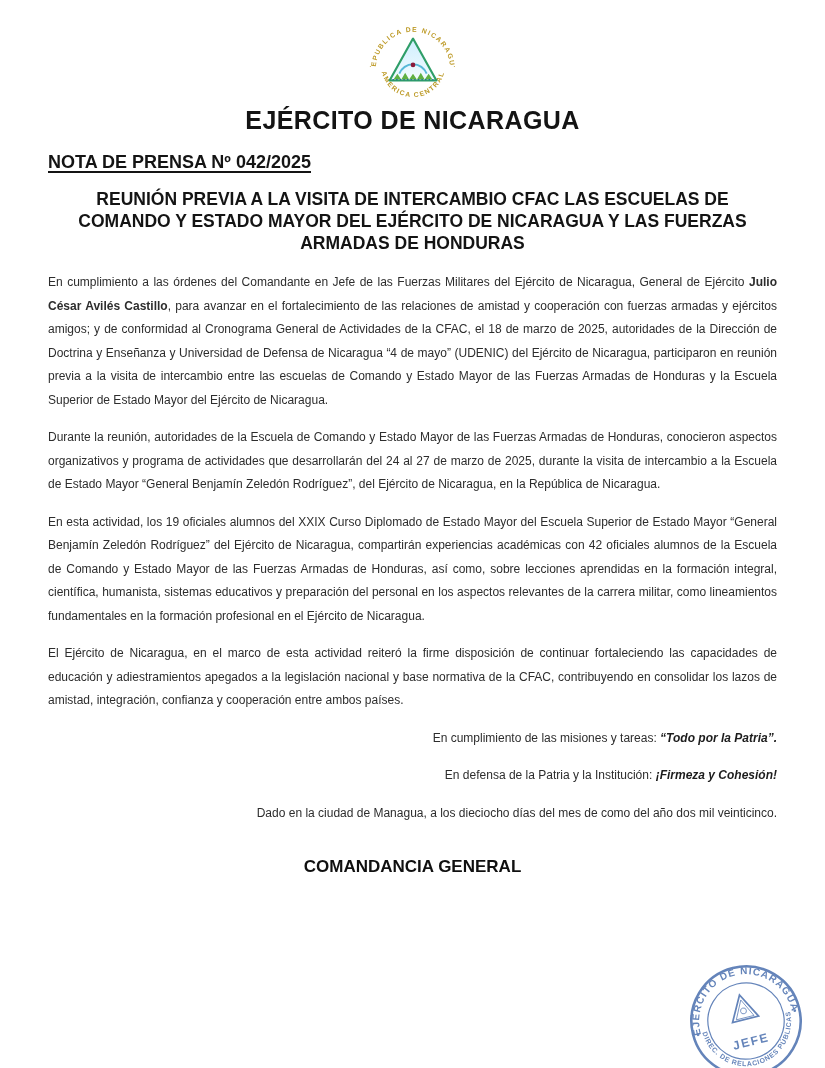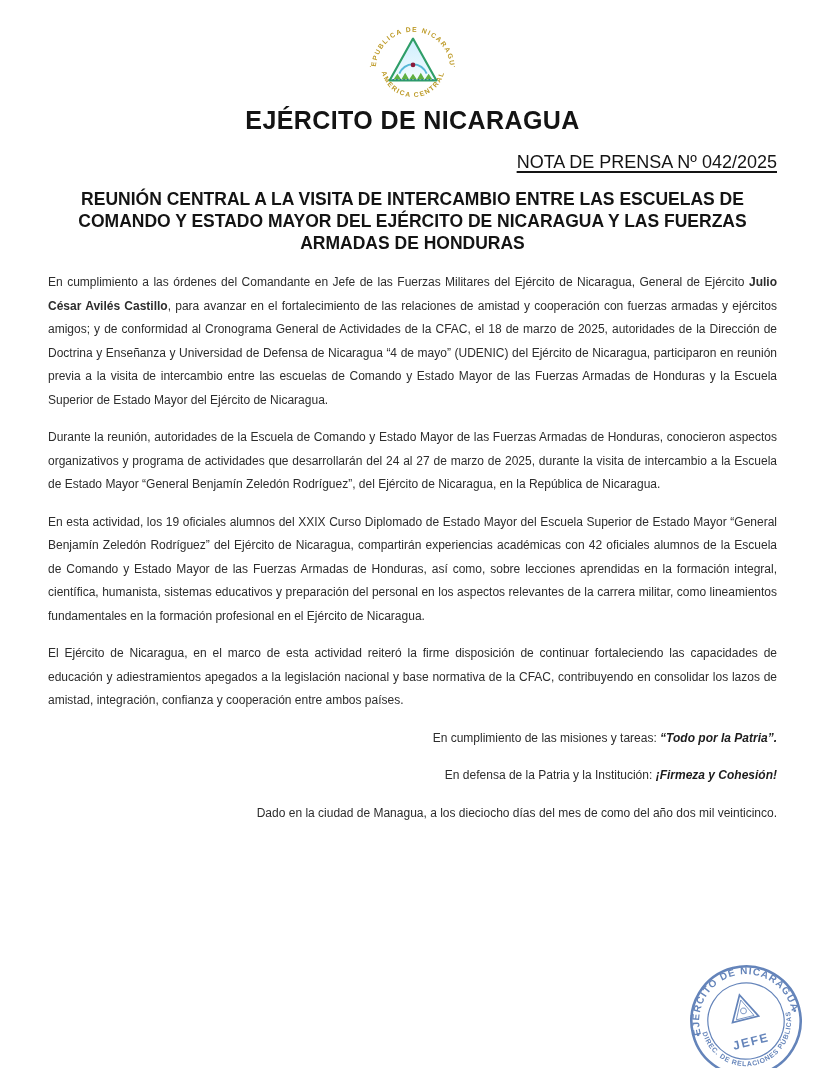--- a/index.html
+++ b/index.html
@@ -5,21 +5,21 @@
   html,body{margin:0;padding:0;}
   body{
     width:825px;height:1068px;background:#ffffff;overflow:hidden;position:relative;
     font-family:"Liberation Sans", sans-serif;color:#2d2d2d;
   }
   .page{position:absolute;inset:0;padding:22px 48px 0;box-sizing:border-box;}
   .emblem{display:block;margin:0 auto;width:128px;height:80px;}
   .emb-arc{font-size:7px;font-weight:700;fill:#bd9a27;letter-spacing:1.4px;font-family:"Liberation Sans",sans-serif;}
   .emb-dot{font-size:8px;fill:#bd9a27;}
   .org-title{margin:4px 0 0;text-align:center;font-size:25px;font-weight:700;color:#141414;letter-spacing:.4px;}
-  .press-note{margin:17px auto 0;text-align:right;font-size:18px;font-weight:400;color:#141414;
+  .press-note{margin:17px auto 0;text-align:left;font-size:18px;font-weight:700;color:#141414;
     text-decoration:underline;text-decoration-thickness:2px;text-underline-offset:3px;}
   .headline{margin:15px 30px 0;text-align:center;font-size:17.5px;line-height:22px;font-weight:700;color:#141414;}
   .body-text{margin-top:17px;}
   .body-text p{margin:0 0 14px;font-size:12px;line-height:23.5px;text-align:justify;}
   .body-text p.single{text-align:right;}
   .motto{font-weight:700;font-style:italic;color:#1c1c1c;}
   .footer{margin-top:31px;text-align:center;font-weight:700;color:#101010;font-size:17px;line-height:22px;}
   .seal{position:absolute;right:14px;top:956px;width:130px;height:130px;transform:rotate(-14deg);opacity:.85;}
   .seal-ring{stroke:#4a6fae;fill:none;}
   .seal-arc-big{font-size:11.5px;font-weight:700;fill:#4a6fae;letter-spacing:1.2px;font-family:"Liberation Sans",sans-serif;}
@@ -54,39 +54,40 @@
       <path d="M 45,59 L 49,53 53,59 57,52 61,59 65,53 69,59 73,52 77,59 81,53 85,59 Z" fill="#5fb043"></path>
       <circle cx="65" cy="44" r="2.4" fill="#8b1a3a"></circle>
       <line x1="44" y1="59" x2="86" y2="59" stroke="#1f6f9e" stroke-width="1.4" stroke-dasharray="1.5 2.2"></line>
     </g>
   </svg>
 
   <h1 class="org-title">EJÉRCITO DE NICARAGUA</h1>
 
   <div class="press-note">NOTA DE PRENSA Nº 042/2025</div>
 
-  <h2 class="headline">REUNIÓN CENTRAL A LA VISITA DE INTERCAMBIO ENTRE LAS ESCUELAS DE COMANDO Y ESTADO MAYOR DEL EJÉRCITO DE NICARAGUA Y LAS FUERZAS ARMADAS DE HONDURAS</h2>
+  <h2 class="headline">REUNIÓN PREVIA A LA VISITA DE INTERCAMBIO CFAC LAS ESCUELAS DE COMANDO Y ESTADO MAYOR DEL EJÉRCITO DE NICARAGUA Y LAS FUERZAS ARMADAS DE HONDURAS</h2>
 
   <div class="body-text">
     <p><span>En cumplimiento a las órdenes del Comandante en Jefe de las Fuerzas Militares del Ejército de Nicaragua, General de Ejército </span><b>Julio César Avilés Castillo</b><span>, para avanzar en el fortalecimiento de las relaciones de amistad y cooperación con fuerzas armadas y ejércitos amigos; y de conformidad al Cronograma General de Actividades de la CFAC, el 18 de marzo de 2025, autoridades de la Dirección de Doctrina y Enseñanza y Universidad de Defensa de Nicaragua “4 de mayo” (UDENIC) del Ejército de Nicaragua, participaron en reunión previa a la visita de intercambio entre las escuelas de Comando y Estado Mayor de las Fuerzas Armadas de Honduras y la Escuela Superior de Estado Mayor del Ejército de Nicaragua.</span></p>
 
     <p>Durante la reunión, autoridades de la Escuela de Comando y Estado Mayor de las Fuerzas Armadas de Honduras, conocieron aspectos organizativos y programa de actividades que desarrollarán del 24 al 27 de marzo de 2025, durante la visita de intercambio a la Escuela de Estado Mayor “General Benjamín Zeledón Rodríguez”, del Ejército de Nicaragua, en la República de Nicaragua.</p>
 
     <p>En esta actividad, los 19 oficiales alumnos del XXIX Curso Diplomado de Estado Mayor del Escuela Superior de Estado Mayor “General Benjamín Zeledón Rodríguez” del Ejército de Nicaragua, compartirán experiencias académicas con 42 oficiales alumnos de la Escuela de Comando y Estado Mayor de las Fuerzas Armadas de Honduras, así como, sobre lecciones aprendidas en la formación integral, científica, humanista, sistemas educativos y preparación del personal en los aspectos relevantes de la carrera militar, como lineamientos fundamentales en la formación profesional en el Ejército de Nicaragua.</p>
 
     <p>El Ejército de Nicaragua, en el marco de esta actividad reiteró la firme disposición de continuar fortaleciendo las capacidades de educación y adiestramientos apegados a la legislación nacional y base normativa de la CFAC, contribuyendo en consolidar los lazos de amistad, integración, confianza y cooperación entre ambos países.</p>
 
     <p class="single"><span>En cumplimiento de las misiones y tareas: </span><span class="motto">“Todo por la Patria”.</span></p>
 
     <p class="single"><span>En defensa de la Patria y la Institución: </span><span class="motto">¡Firmeza y Cohesión!</span></p>
 
     <p class="single">Dado en la ciudad de Managua, a los dieciocho días del mes de como del año dos mil veinticinco.</p>
   </div>
 
   <div class="footer">
+    <div>COMANDANCIA GENERAL</div>
   </div>
 
   <svg class="seal" viewBox="0 0 150 150" aria-hidden="true">
     <defs>
       <path id="sealTop" d="M 21,75 A 54,54 0 0 1 129,75"></path>
       <path id="sealBot" d="M 23,75 A 52,52 0 0 0 127,75"></path>
     </defs>
     <circle class="seal-ring" cx="75" cy="75" r="63" stroke-width="3"></circle>
     <circle class="seal-ring" cx="75" cy="75" r="44" stroke-width="1.4"></circle>
     <text class="seal-arc-big">

